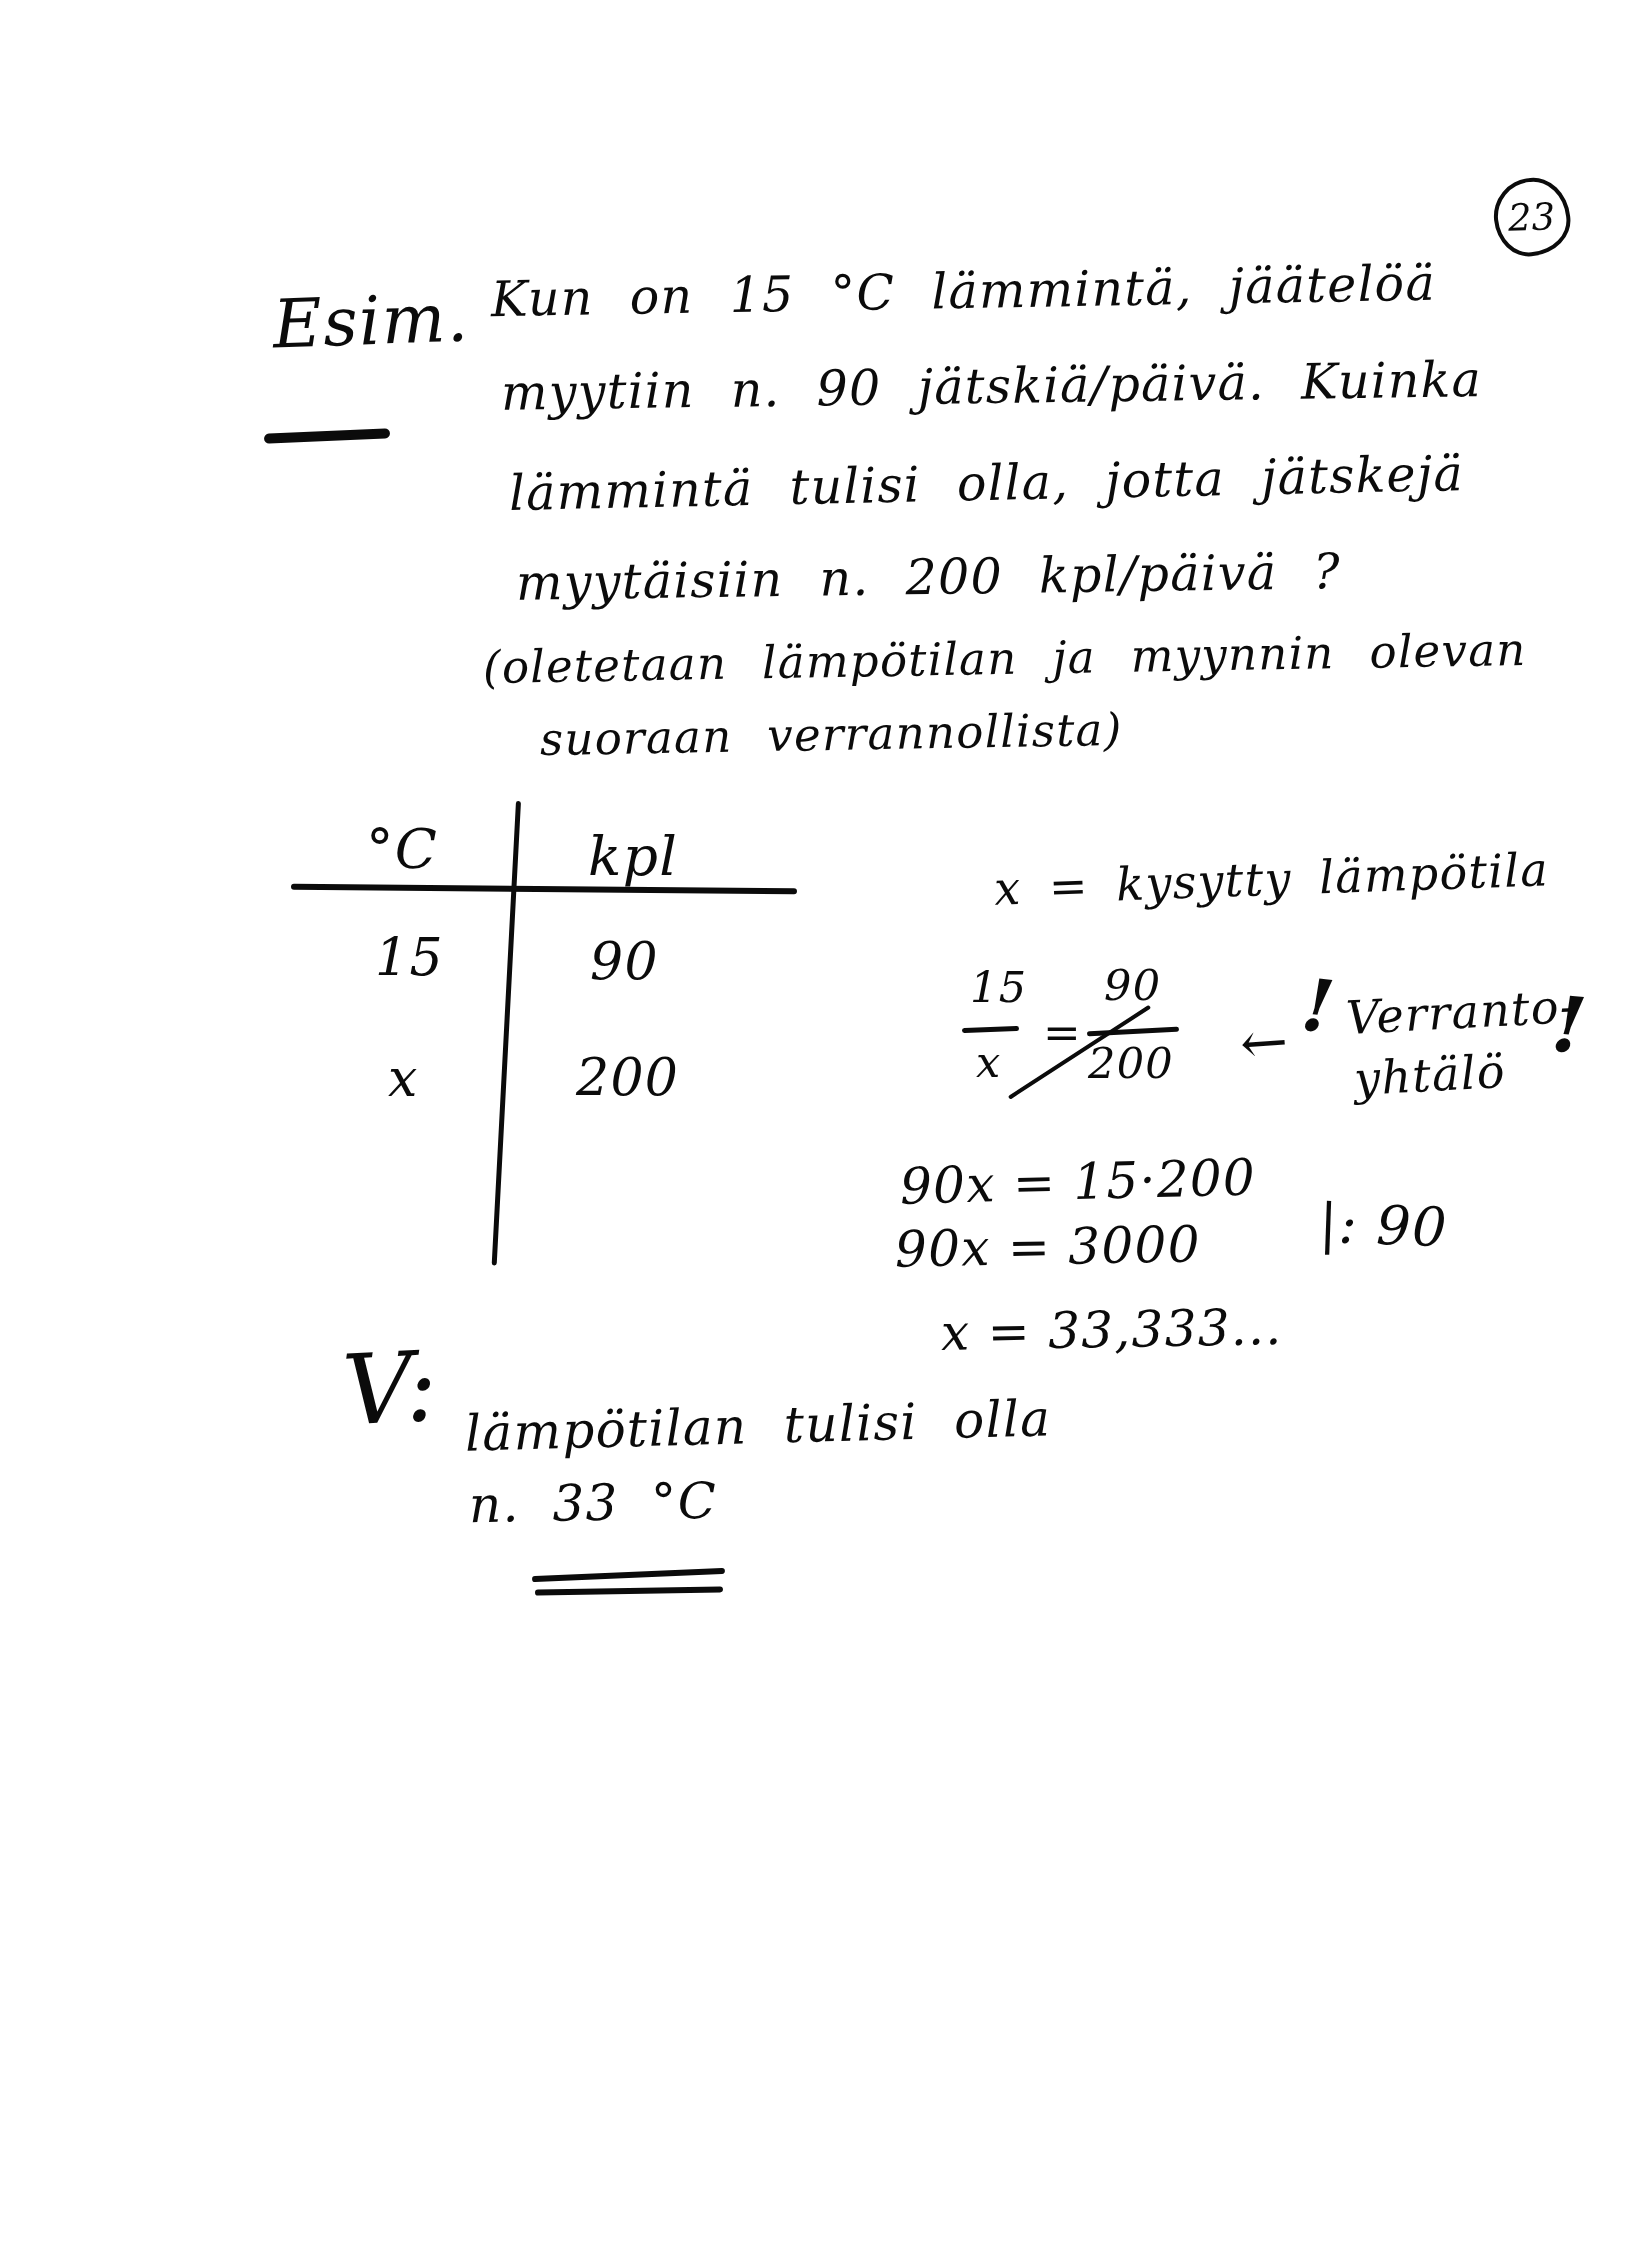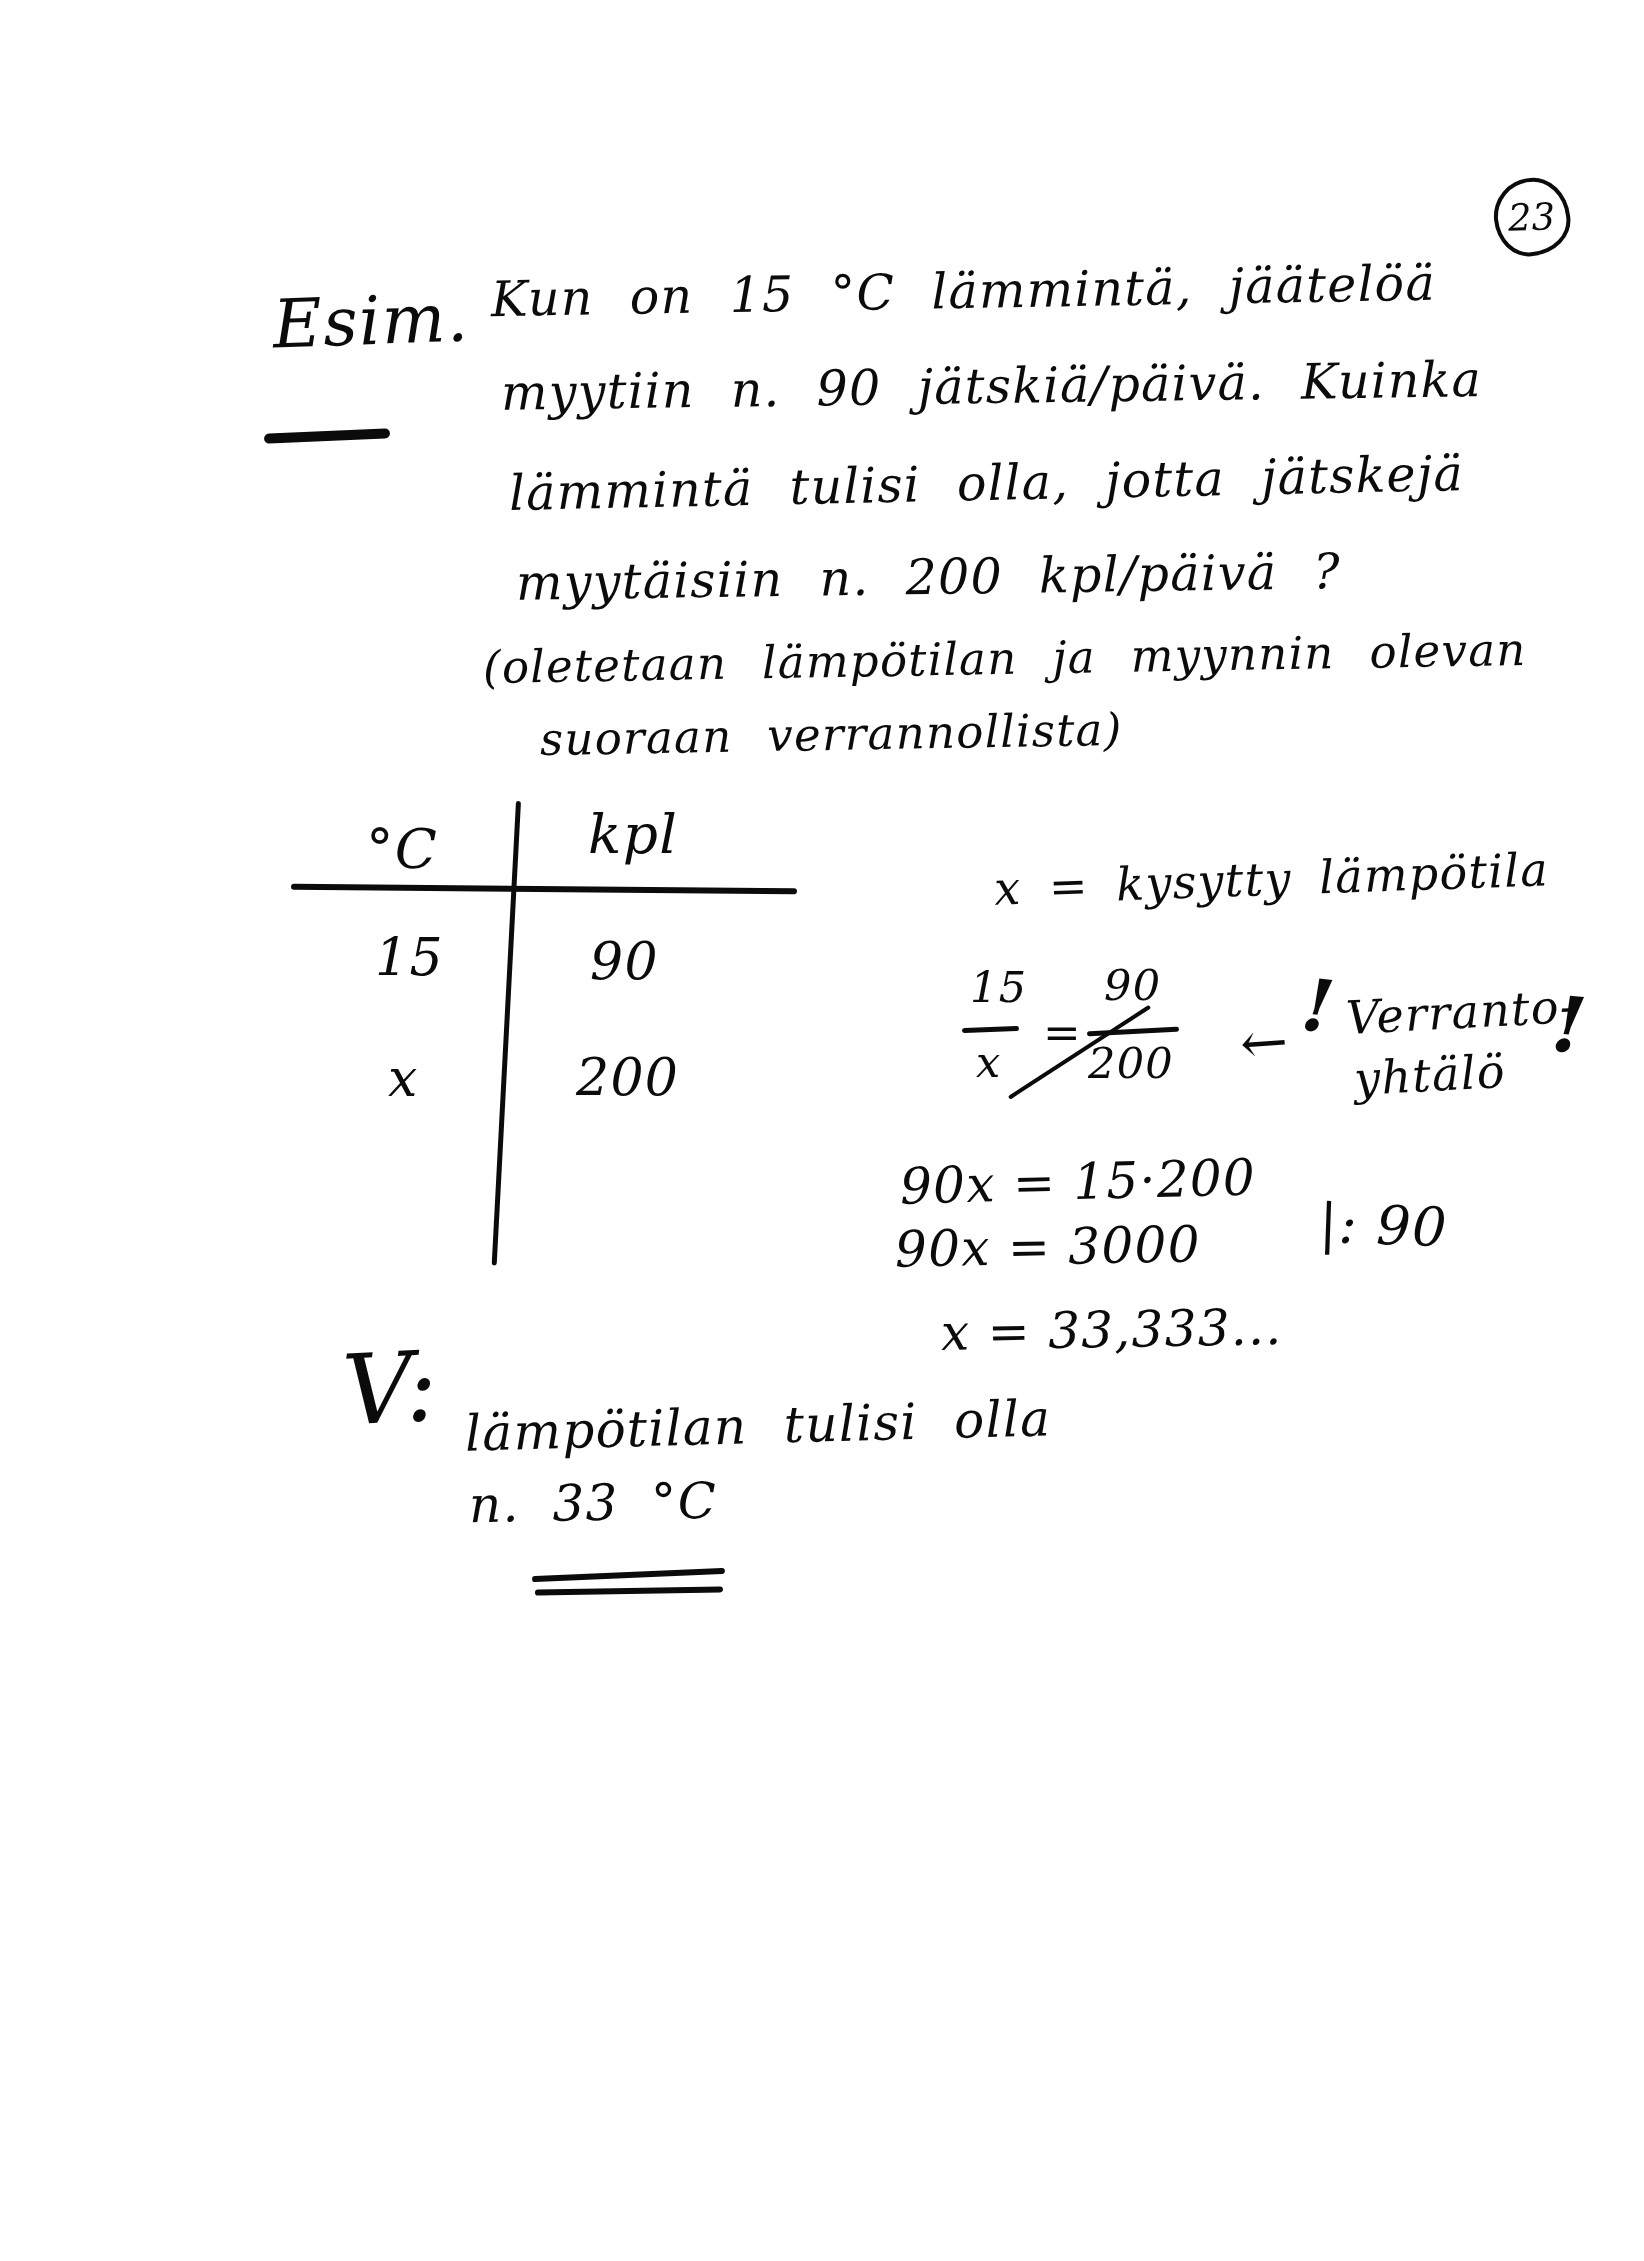--- a/index.html
+++ b/index.html
@@ -25,21 +25,21 @@
   .pl2 { left:501px; top:358px; transform:rotate(-0.8deg); }
   .pl3 { left:509px; top:455px; transform:rotate(-1.2deg); }
   .pl4 { left:516px; top:549px; transform:rotate(-0.8deg); }
   .pl5 { left:483px; top:632px; font-size:45px; transform:rotate(-1deg); }
   .pl6 { left:540px; top:708px; font-size:45px; transform:rotate(-1deg); }
 
   .v-line { left:516px; top:801px; width:4.5px; height:465px; border-radius:2.6px; transform:rotate(3deg); transform-origin:top center; }
   .h-line { left:291px; top:886px; width:506px; height:6.4px; border-radius:3.2px; transform:rotate(0.5deg); }
 
   .th-c   { left:366px; top:817px; font-size:55px; }
-  .th-kpl { left:588px; top:802px; font-size:55px; }
+  .th-kpl { left:588px; top:824px; font-size:55px; }
   .cell-15  { left:375px; top:927px; font-size:52px; }
   .cell-90  { left:590px; top:931px; font-size:52px; }
   .cell-x   { left:388px; top:1048px; font-size:52px; }
   .cell-200 { left:576px; top:1047px; font-size:52px; }
 
   .def { left:994px; top:852px; font-size:46px; word-spacing:11.6px; transform:rotate(-2deg); }
 
   .frac-lnum { left:970px; top:962px; font-size:43px; }
   .frac-lbar { left:962px; top:1027px; width:57px; height:5.2px; border-radius:2.6px; transform:rotate(-2deg); }
   .frac-lden { left:976px; top:1037px; font-size:43px; }

